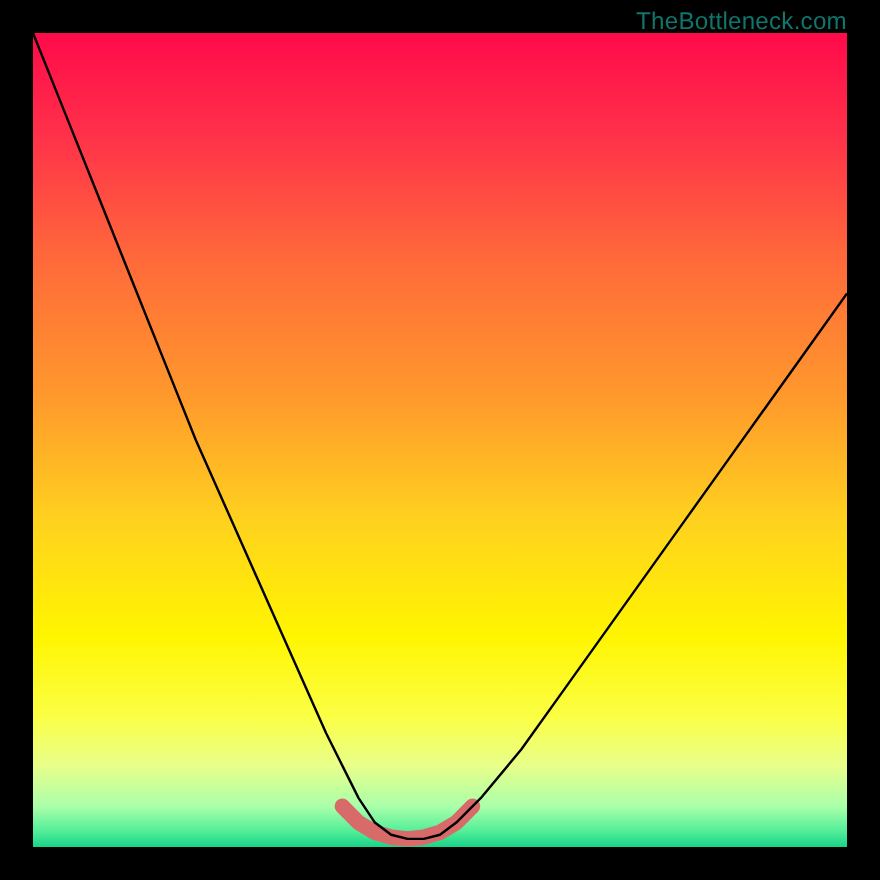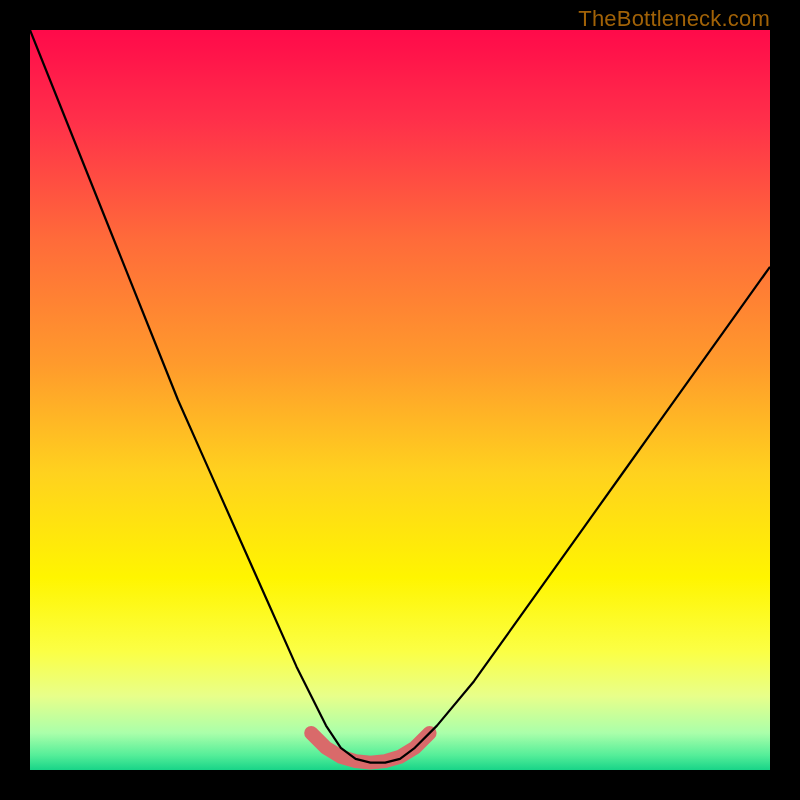--- a/index.html
+++ b/index.html
@@ -24,21 +24,21 @@
     top: 30px;
     left: 30px;
     width: 740px;
     height: 740px;
     overflow: hidden;
   }
   .watermark {
     position: absolute;
     top: 6px;
     right: 30px;
-    color: #a16207;
+    color: #0f766e;
     font-size: 22px;
     letter-spacing: 0.2px;
     font-weight: 500;
   }
   svg { display: block; }
 </style>
 </head>
 <body>
 
 <div class="frame">

